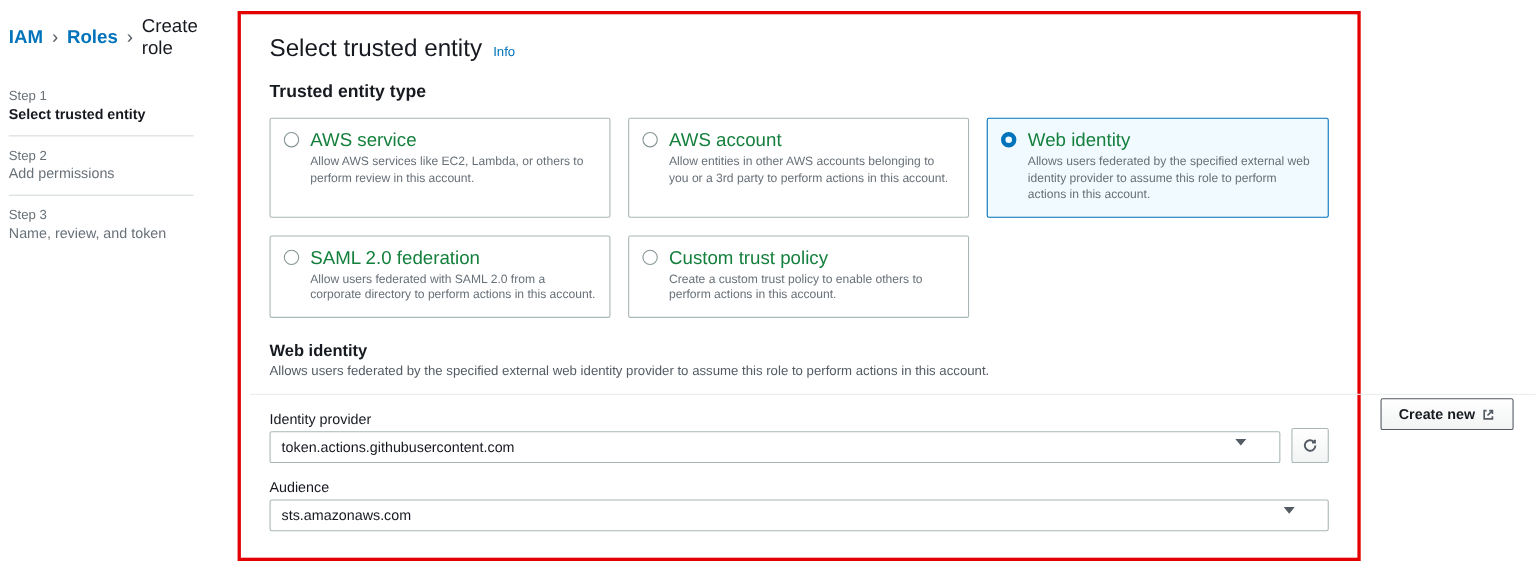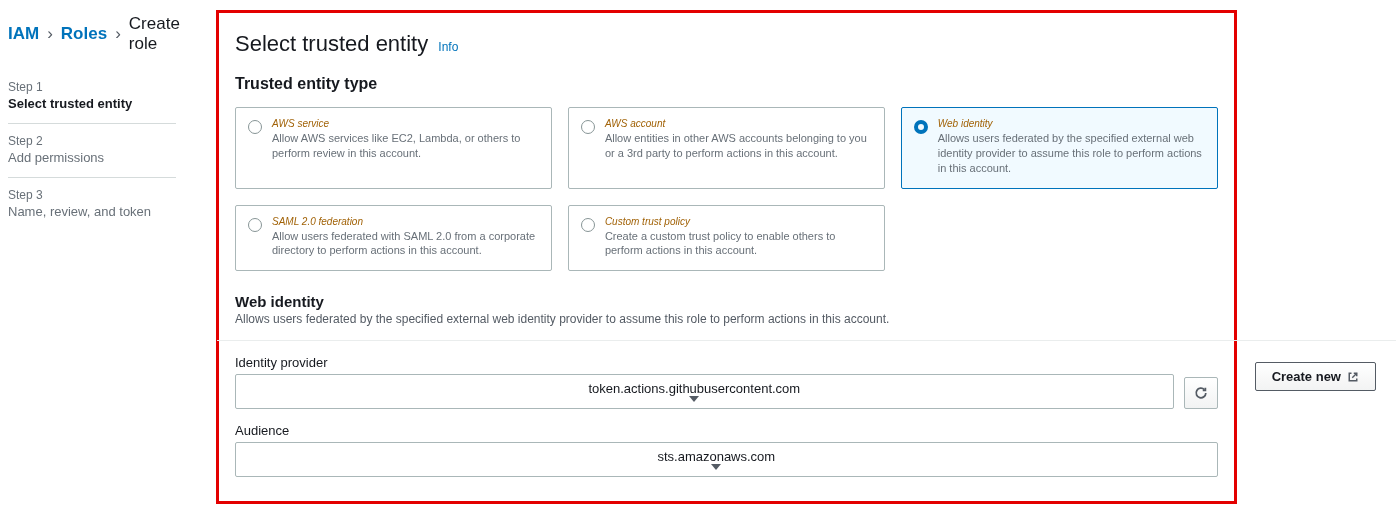--- a/index.html
+++ b/index.html
@@ -10,40 +10,40 @@
     .breadcrumb { font-size: 17px; display: flex; align-items: center; gap: 8px; margin-bottom: 16px; }
     .breadcrumb a { color: #0073bb; text-decoration: none; font-weight: 600; }
     .breadcrumb .sep { color: #545b64; }
     .breadcrumb .current { color: #16191f; }
     .steps { }
     .step { padding: 10px 0 12px; border-bottom: 1px solid #d5dbdb; }
     .step:last-child { border-bottom: none; }
     .step-num { font-size: 12px; color: #687078; margin-bottom: 2px; }
     .step-label { font-size: 13px; color: #687078; }
     .step.active .step-label { color: #16191f; font-weight: 700; }
-    .main-outline { border: 3px solid #e30000; padding: 18px 16px 24px; }
+    .main-outline { border: 3px solid #e30000; padding: 18px 26px 24px; }
     h1.page-title { font-size: 22px; font-weight: 400; color: #16191f; margin-bottom: 18px; }
     h1.page-title .info-link { font-size: 12px; color: #0073bb; font-weight: 400; margin-left: 4px; cursor: pointer; }
     h2.section-title { font-size: 16px; font-weight: 700; margin-bottom: 14px; }
     .entity-grid { display: grid; grid-template-columns: repeat(3, 1fr); gap: 16px; margin-bottom: 22px; }
     .entity-card { border: 1px solid #aab7b8; border-radius: 2px; padding: 10px 12px 12px; display: flex; align-items: flex-start; gap: 10px; cursor: pointer; background: #fff; }
     .entity-card.selected { border: 1px solid #0073bb; background: #f1faff; }
     .radio { width: 14px; height: 14px; border: 1px solid #879596; border-radius: 50%; flex-shrink: 0; margin-top: 2px; display: flex; align-items: center; justify-content: center; }
     .entity-card.selected .radio { border-color: #0073bb; border-width: 4px; }
     .entity-card.selected .radio::after { }
     .entity-text { }
-    .entity-title { font-size: 10px; font-weight: 400; color: #a16207; margin-bottom: 2px; font-style: italic; }
+    .entity-title { font-size: 17px; font-weight: 400; color: #15803d; margin-bottom: 2px; }
     .entity-desc { font-size: 11px; color: #687078; line-height: 1.35; }
     .subsection-head { margin-bottom: 2px; }
     .sub-title { font-size: 15px; font-weight: 700; }
     .sub-desc { font-size: 12px; color: #545b64; margin-bottom: 14px; }
     .field-row { display: flex; align-items: flex-end; gap: 10px; margin-bottom: 14px; }
     .field { flex: 1; }
     .field-label { font-size: 13px; color: #16191f; margin-bottom: 4px; display: block; }
-    .select { width: 100%; border: 1px solid #aab7b8; border-radius: 2px; padding: 6px 30px 6px 10px; font-size: 13px; background: #fff; position: relative; display: flex; align-items: center; justify-content: space-between; cursor: pointer; flex-direction: column; }
+    .select { width: 100%; border: 1px solid #aab7b8; border-radius: 2px; padding: 6px 30px 6px 10px; font-size: 13px; background: #fff; position: relative; display: flex; justify-content: space-between; cursor: pointer; }
     .select .caret { width: 0; height: 0; border-left: 5px solid transparent; border-right: 5px solid transparent; border-top: 6px solid #545b64; }
     .icon-btn { border: 1px solid #aab7b8; border-radius: 2px; width: 34px; height: 32px; display: flex; align-items: center; justify-content: center; background: linear-gradient(#fff,#f2f3f3); cursor: pointer; flex-shrink: 0; }
     .aws-btn { border: 1px solid #545b64; border-radius: 2px; padding: 6px 16px; font-size: 13px; font-weight: 700; background: linear-gradient(#fff,#f2f3f3); color: #16191f; cursor: pointer; display: inline-flex; align-items: center; gap: 6px; text-align: right; }
     .ext-icon svg, .refresh-icon svg { display: block; }
     .wide-divider { border-top: 1px solid #eaeded; margin: 8px -200px 14px -18px; }
   </style>
 </head>
 <body>
 
 <div class="page">

